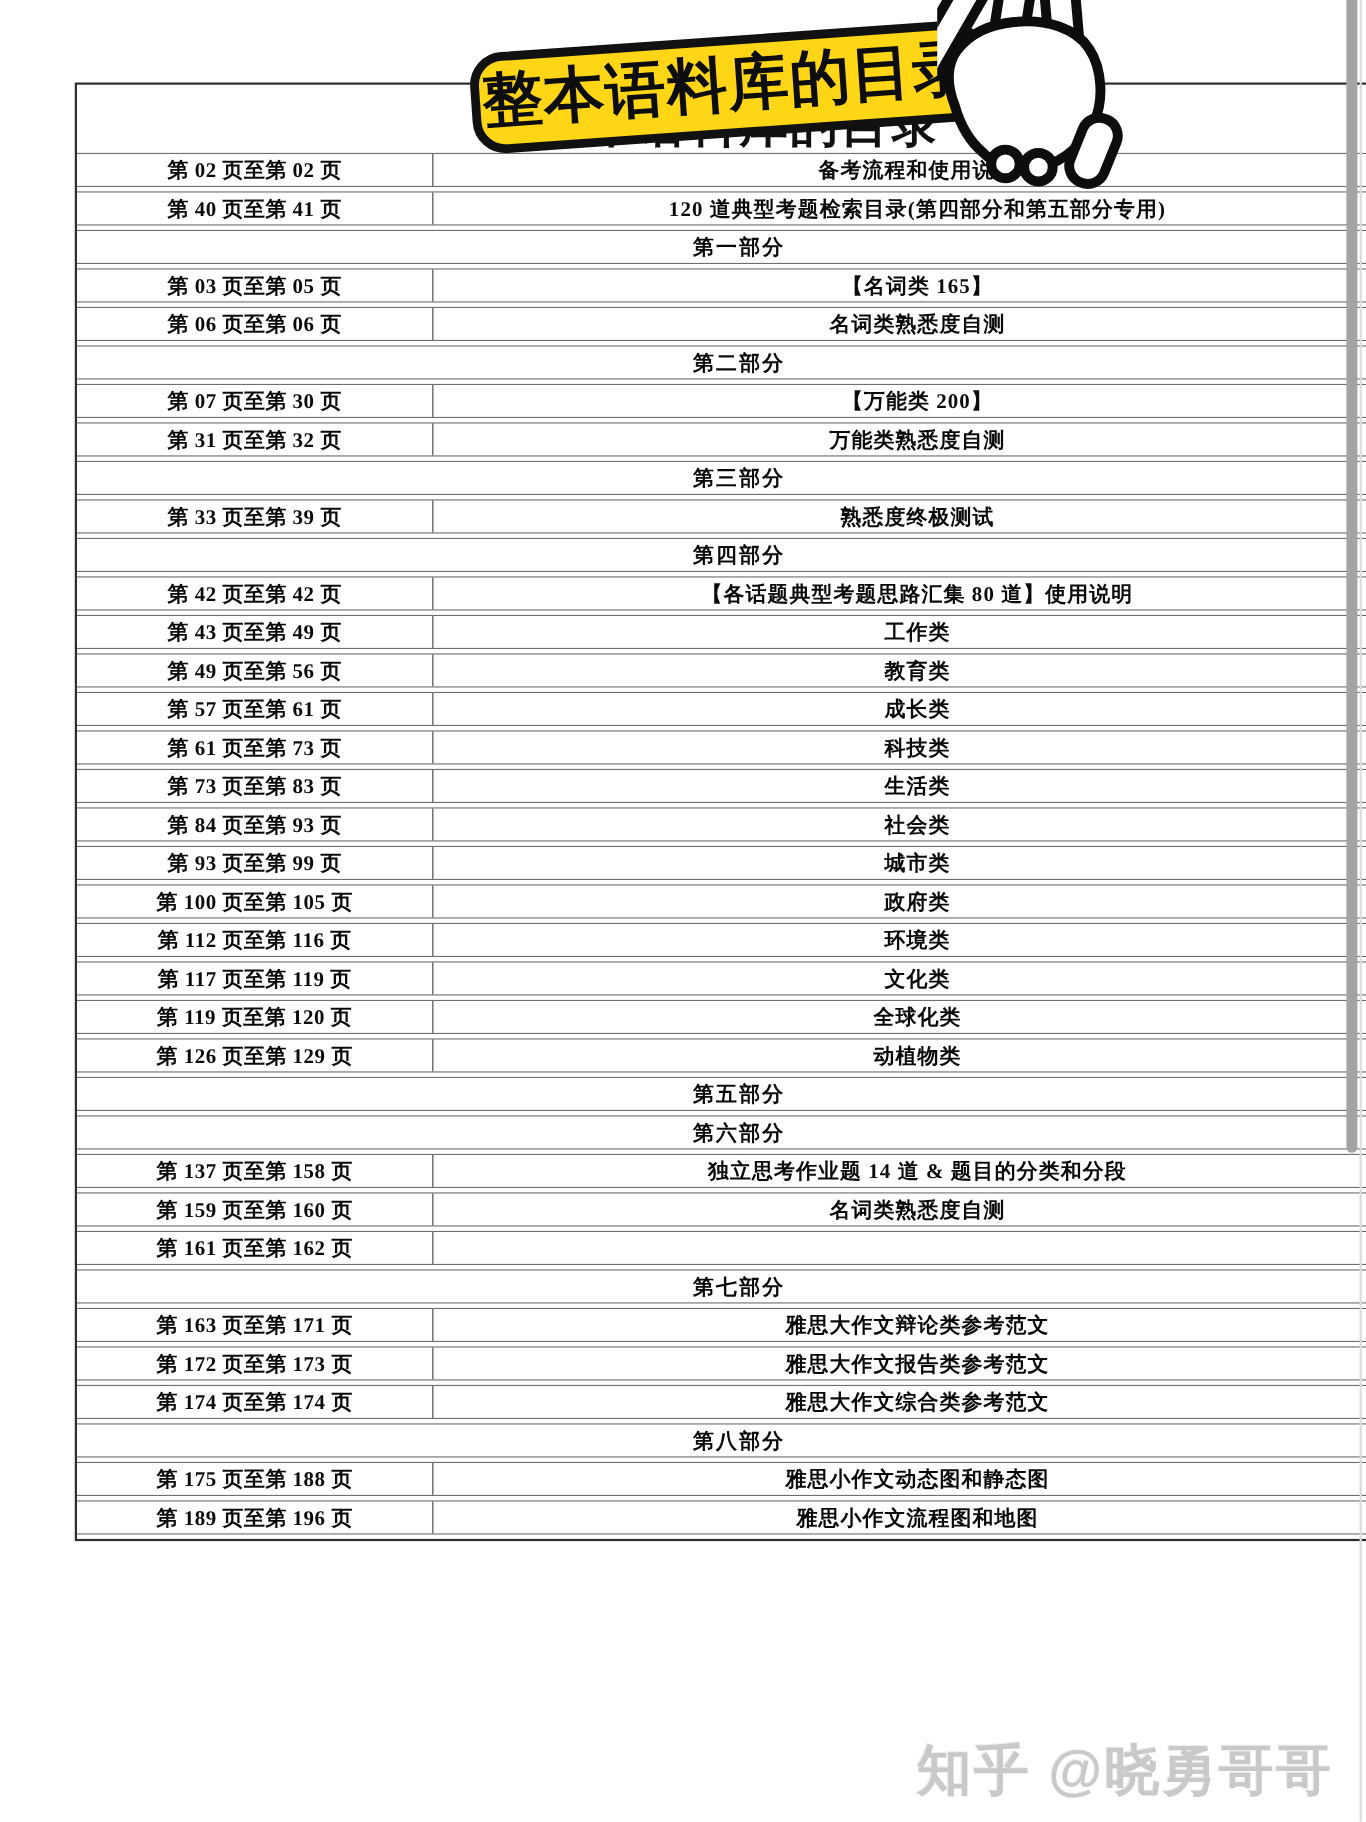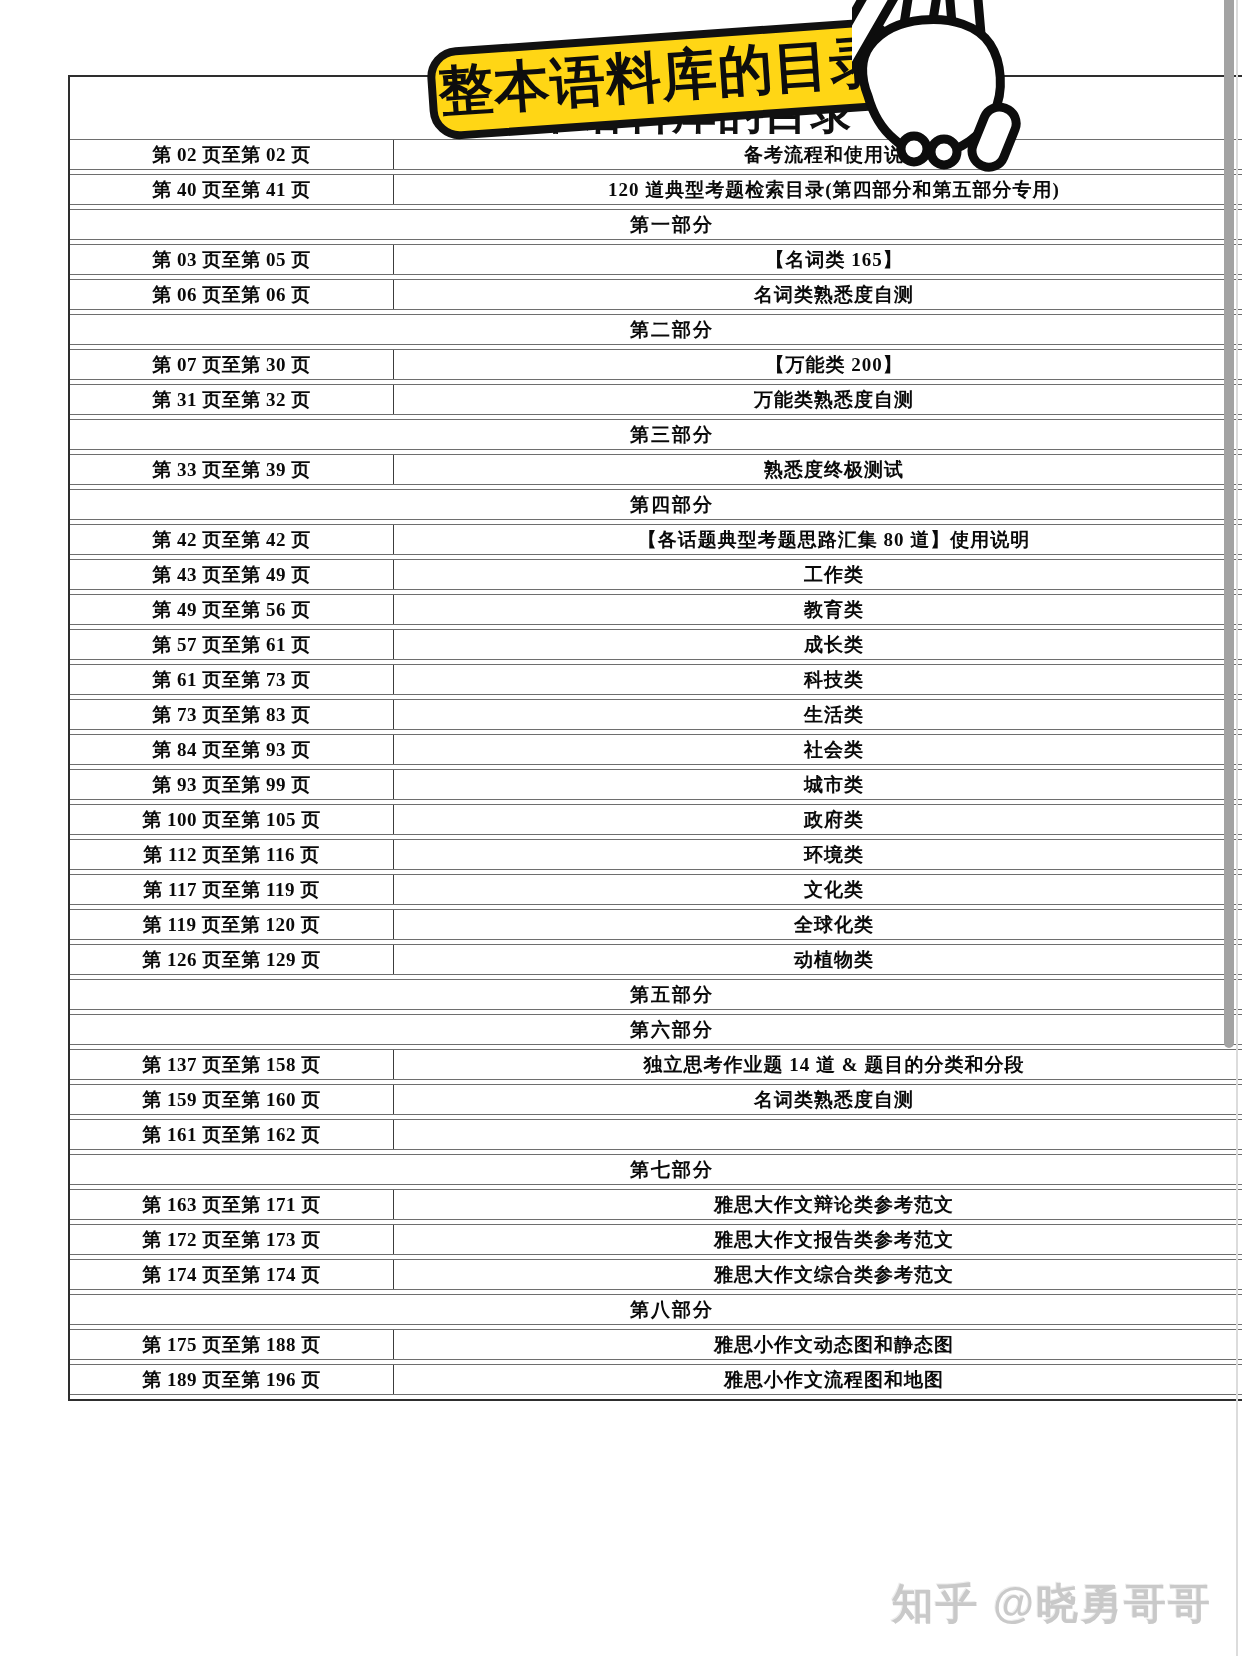--- a/index.html
+++ b/index.html
@@ -66,21 +66,21 @@
     background:#a3a3a3;border-radius:0 0 6px 6px;
   }
   .page-edge-line{
     position:absolute;left:1236px;top:0;width:2px;height:1656px;
     background:#dcdcdc;
   }
   
   .watermark{
     position:absolute;right:30px;top:1576px;
     font-family:"Liberation Sans","DejaVu Sans",sans-serif;
-    font-size:42px;font-weight:bold;color:#c9c9c9;
+    font-size:50px;font-weight:bold;color:#c9c9c9;
     text-shadow:-1px -1px 0 #eeeeee;
     letter-spacing:2px;white-space:nowrap;z-index:2;
   }
 </style>
 </head>
 <body>
 
 <div class="toc-table">
   <div class="header-row">
     <span class="header-title">整本语料库的目录</span>

